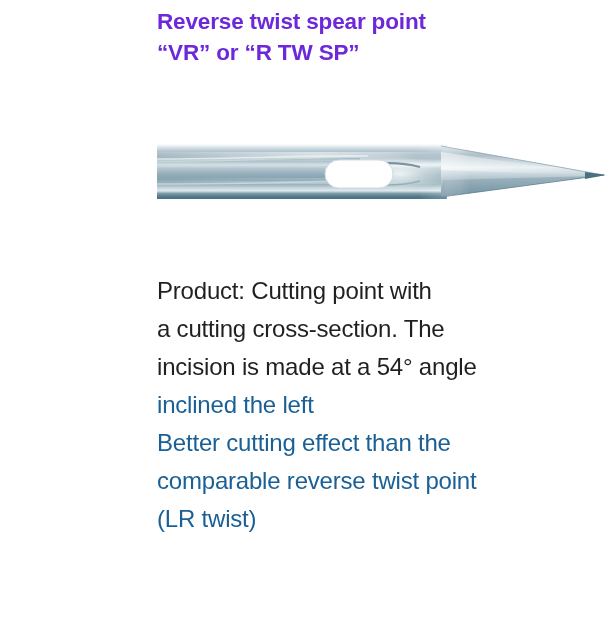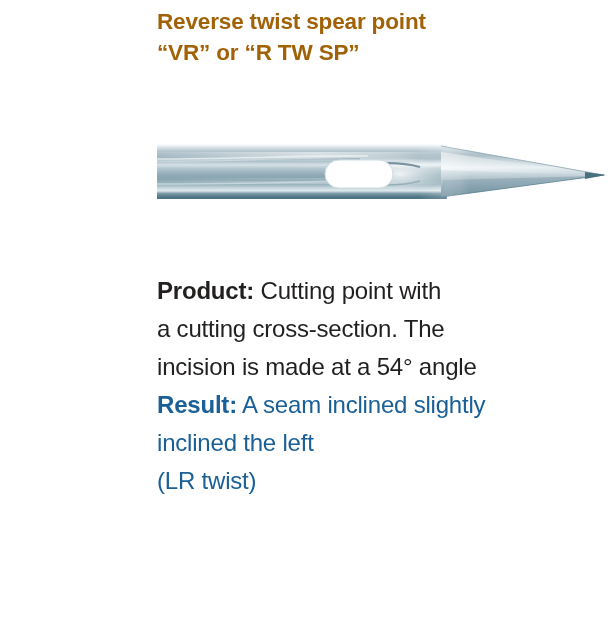--- a/index.html
+++ b/index.html
@@ -15,21 +15,21 @@
     font-family: "Liberation Sans", sans-serif;
     -webkit-font-smoothing: antialiased;
   }
 
   
   .heading {
     position: absolute;
     left: 157px;
     top: 6px;
     width: 430px;
-    color: #a16207;
+    color: #6d28d9;
     font-weight: bold;
     font-size: 22.5px;
     line-height: 31px;
     letter-spacing: -0.15px;
   }
   .heading .line { display: block; white-space: pre; }
 
   
   .needle-figure {
     position: absolute;
@@ -45,21 +45,21 @@
     position: absolute;
     left: 157px;
     top: 272px;
     width: 420px;
     font-size: 24px;
     line-height: 38px;
     color: #221f1f;
     letter-spacing: -0.2px;
   }
   .body-copy .line { display: block; white-space: pre; }
-  .body-copy .lead { font-weight: bold; }
+  .body-copy .lead { font-weight: normal; }
   .body-copy .blue { color: #1a6096; }
   .body-copy .lead.blue { color: #1a6096; font-weight: bold; }
 </style>
 </head>
 <body>
 
 <div class="heading">
   <span class="line">Reverse twist spear point</span>
   <span class="line">“VR” or “R TW SP”</span>
 </div>
@@ -162,16 +162,17 @@
       <rect x="325" y="42" width="68" height="28" rx="14" ry="14" fill="#ffffff"></rect>
       <rect x="325" y="42" width="68" height="28" rx="14" ry="14" fill="none" stroke="#cfdde3" stroke-width="1"></rect>
     </g>
   </svg>
 </div>
 
 <div class="body-copy">
   <span class="line"><b class="lead">Product:</b><span> Cutting point with</span></span>
   <span class="line"><span>a cutting cross-section. The</span></span>
   <span class="line"><span>incision is made at a 54° angle</span></span>
-  <span class="line"><b class="lead blue">Result:</b><span class="blue"> A seam inclined slightly</span></span>
   <span class="line"><span class="blue">inclined the left</span></span>
+  <span class="line"><span class="blue">Better cutting effect than the</span></span>
+  <span class="line"><span class="blue">comparable reverse twist point</span></span>
   <span class="line"><span class="blue">(LR twist)</span></span>
 </div>
 
 </body></html>

